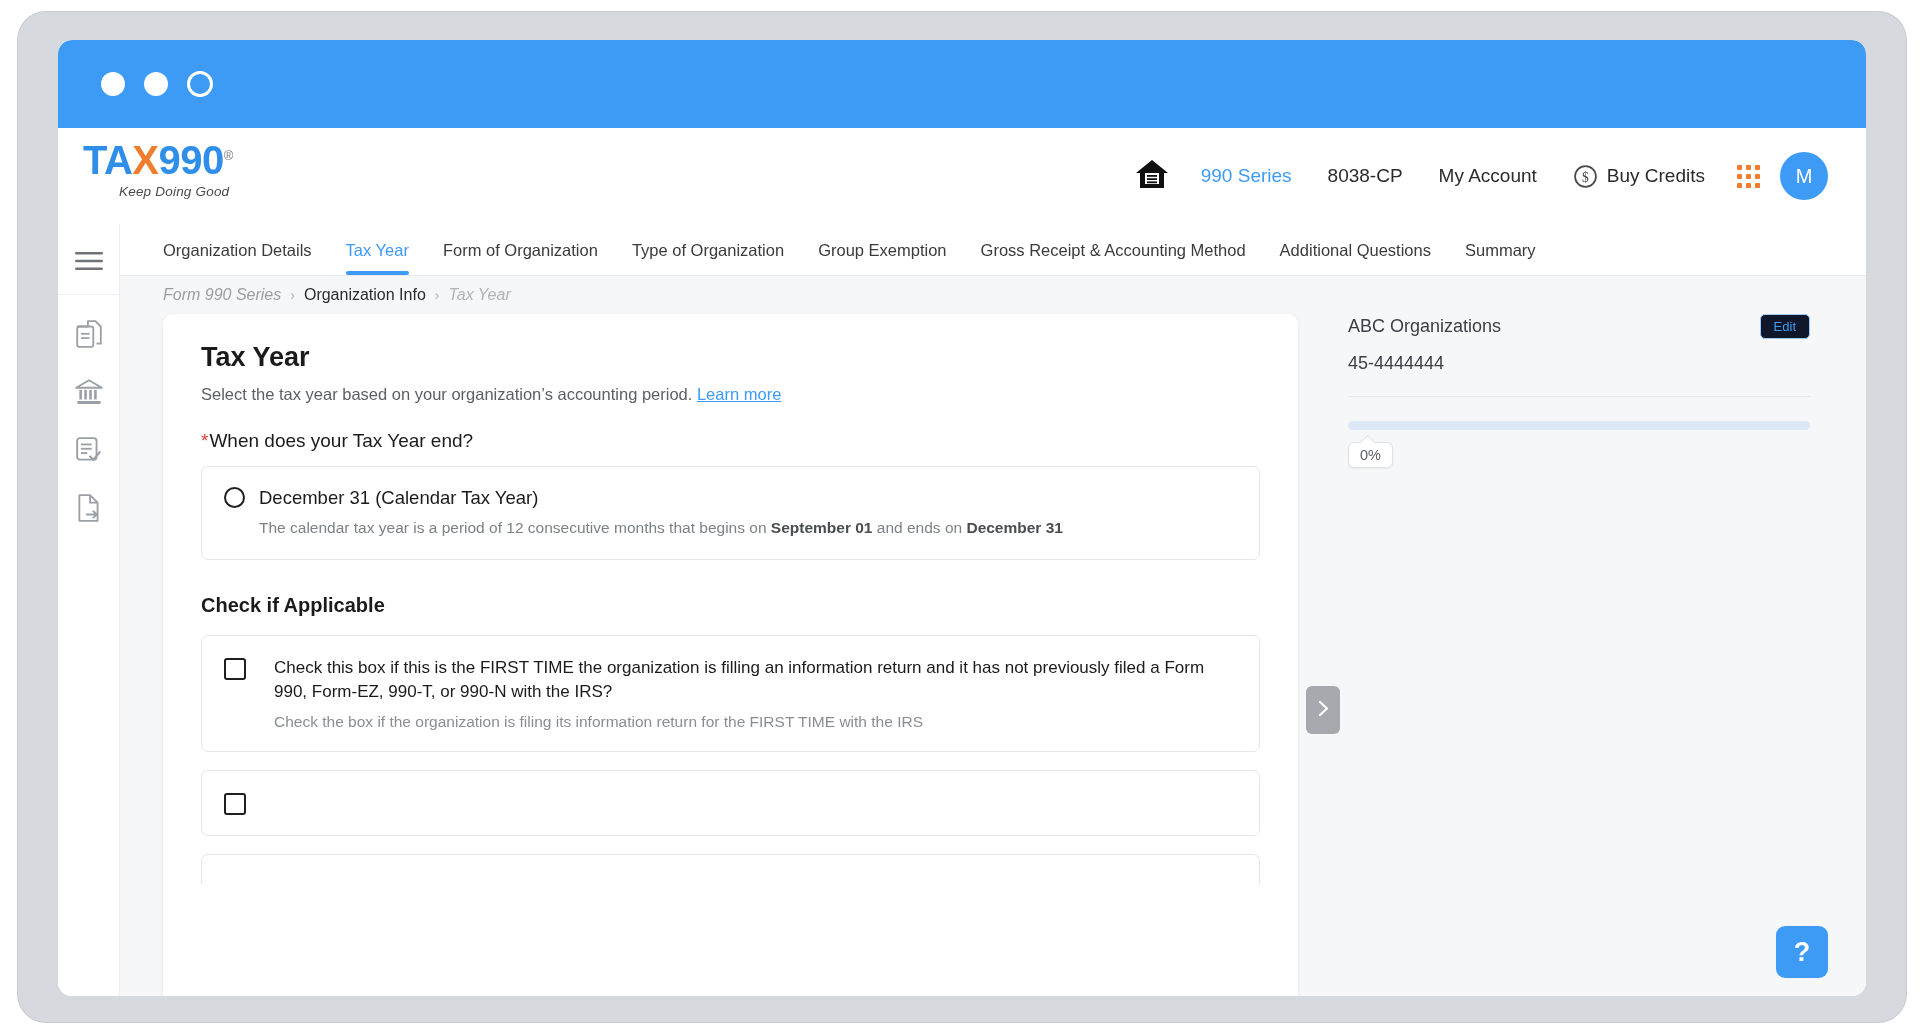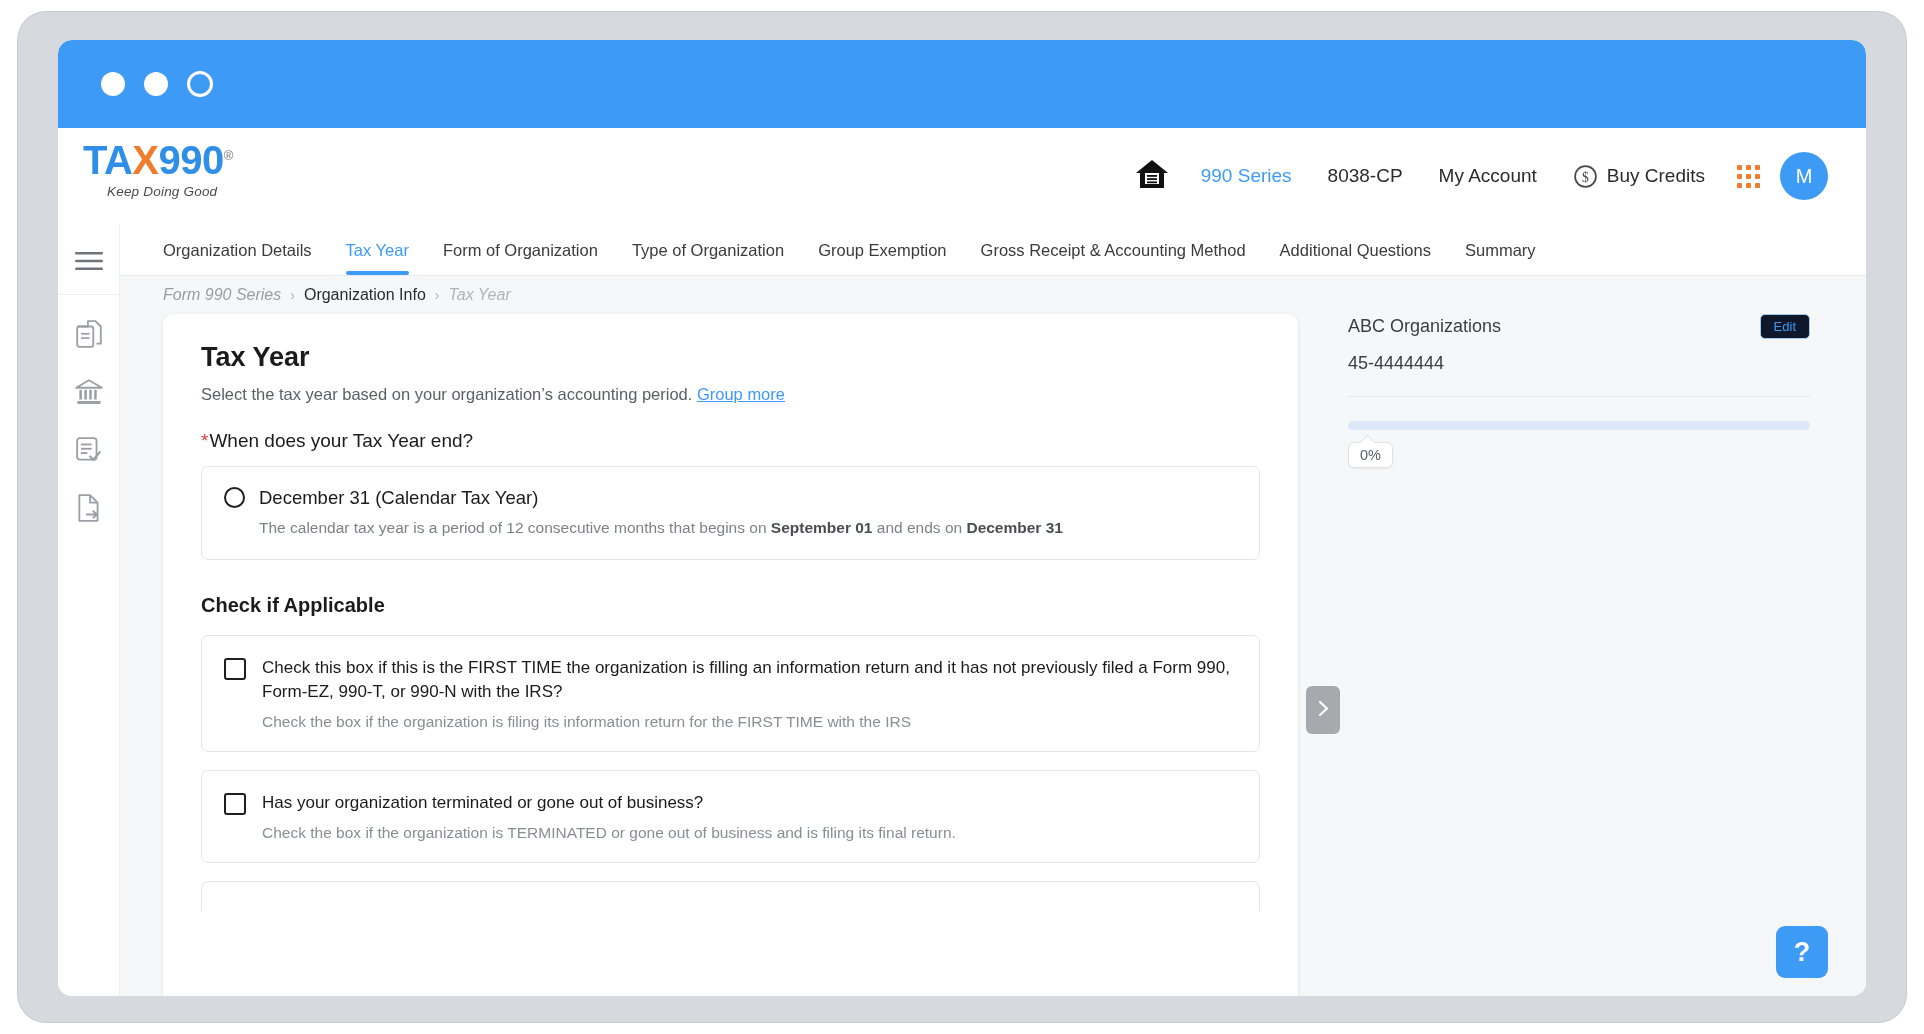--- a/index.html
+++ b/index.html
@@ -93,21 +93,21 @@
     font-size: 13px;
     vertical-align: super;
     color: #7a7a7a;
     font-weight: 400;
   }
   .logo-tag {
     font-size: 13.5px;
     color: #4a4a4a;
     font-style: italic;
     margin-top: 4px;
-    margin-left: 24px;
+    margin-left: 36px;
     letter-spacing: 0.2px;
   }
 
   .header-nav {
     position: absolute;
     right: 38px;
     top: 0;
     height: 96px;
     display: flex;
     align-items: center;
@@ -321,21 +321,21 @@
     color: #1b1b1b;
     margin-bottom: 18px;
   }
 
   .check-card {
     border: 1px solid #e4e6ea;
     border-radius: 7px;
     padding: 20px 22px 20px 22px;
     margin-bottom: 18px;
     display: flex;
-    gap: 16px;
+    gap: 28px;
   }
   .checkbox {
     width: 22px; height: 22px;
     border: 2.5px solid #1f1f1f;
     border-radius: 3px;
     flex: none;
     margin-top: 2px;
     cursor: pointer;
     background: #ffffff;
   }
@@ -595,21 +595,21 @@
         <span class="crumb-sep">›</span>
         <span class="crumb strong">Organization Info</span>
         <span class="crumb-sep">›</span>
         <span class="crumb current">Tax Year</span>
       </div>
 
       <div class="main-card">
         <div class="page-title">Tax Year</div>
         <div class="page-sub">
           <span>Select the tax year based on your organization’s accounting period.</span>
-          <span class="learn-link">Group more</span>
+          <span class="learn-link">Learn more</span>
         </div>
 
         <div class="field-label">
           <span class="req">*</span><span>When does your Tax Year end?</span>
         </div>
 
         <div class="option-group">
           <div class="option-row">
             <div class="opt-head">
               <div class="radio"></div>
@@ -624,24 +624,20 @@
         <div class="check-card">
           <div class="checkbox"></div>
           <div>
             <div class="check-title">Check this box if this is the FIRST TIME the organization is filling an information return and it has not previously filed a Form 990, Form-EZ, 990-T, or 990-N with the IRS?</div>
             <div class="check-desc">Check the box if the organization is filing its information return for the FIRST TIME with the IRS</div>
           </div>
         </div>
 
         <div class="check-card">
           <div class="checkbox"></div>
-          <div>
-            <div class="check-title">Has your organization terminated or gone out of business?</div>
-            <div class="check-desc">Check the box if the organization is TERMINATED or gone out of business and is filing its final return.</div>
-          </div>
         </div>
 
         <div class="check-card partial"></div>
       </div>
 
       <div class="collapse-tab">
         <span>
           <svg width="15" height="19" viewBox="0 0 15 19">
             <path d="M4 3 L11 9.5 L4 16" fill="none" stroke="#ffffff" stroke-width="2.2" stroke-linecap="round" stroke-linejoin="round"></path>
           </svg>

